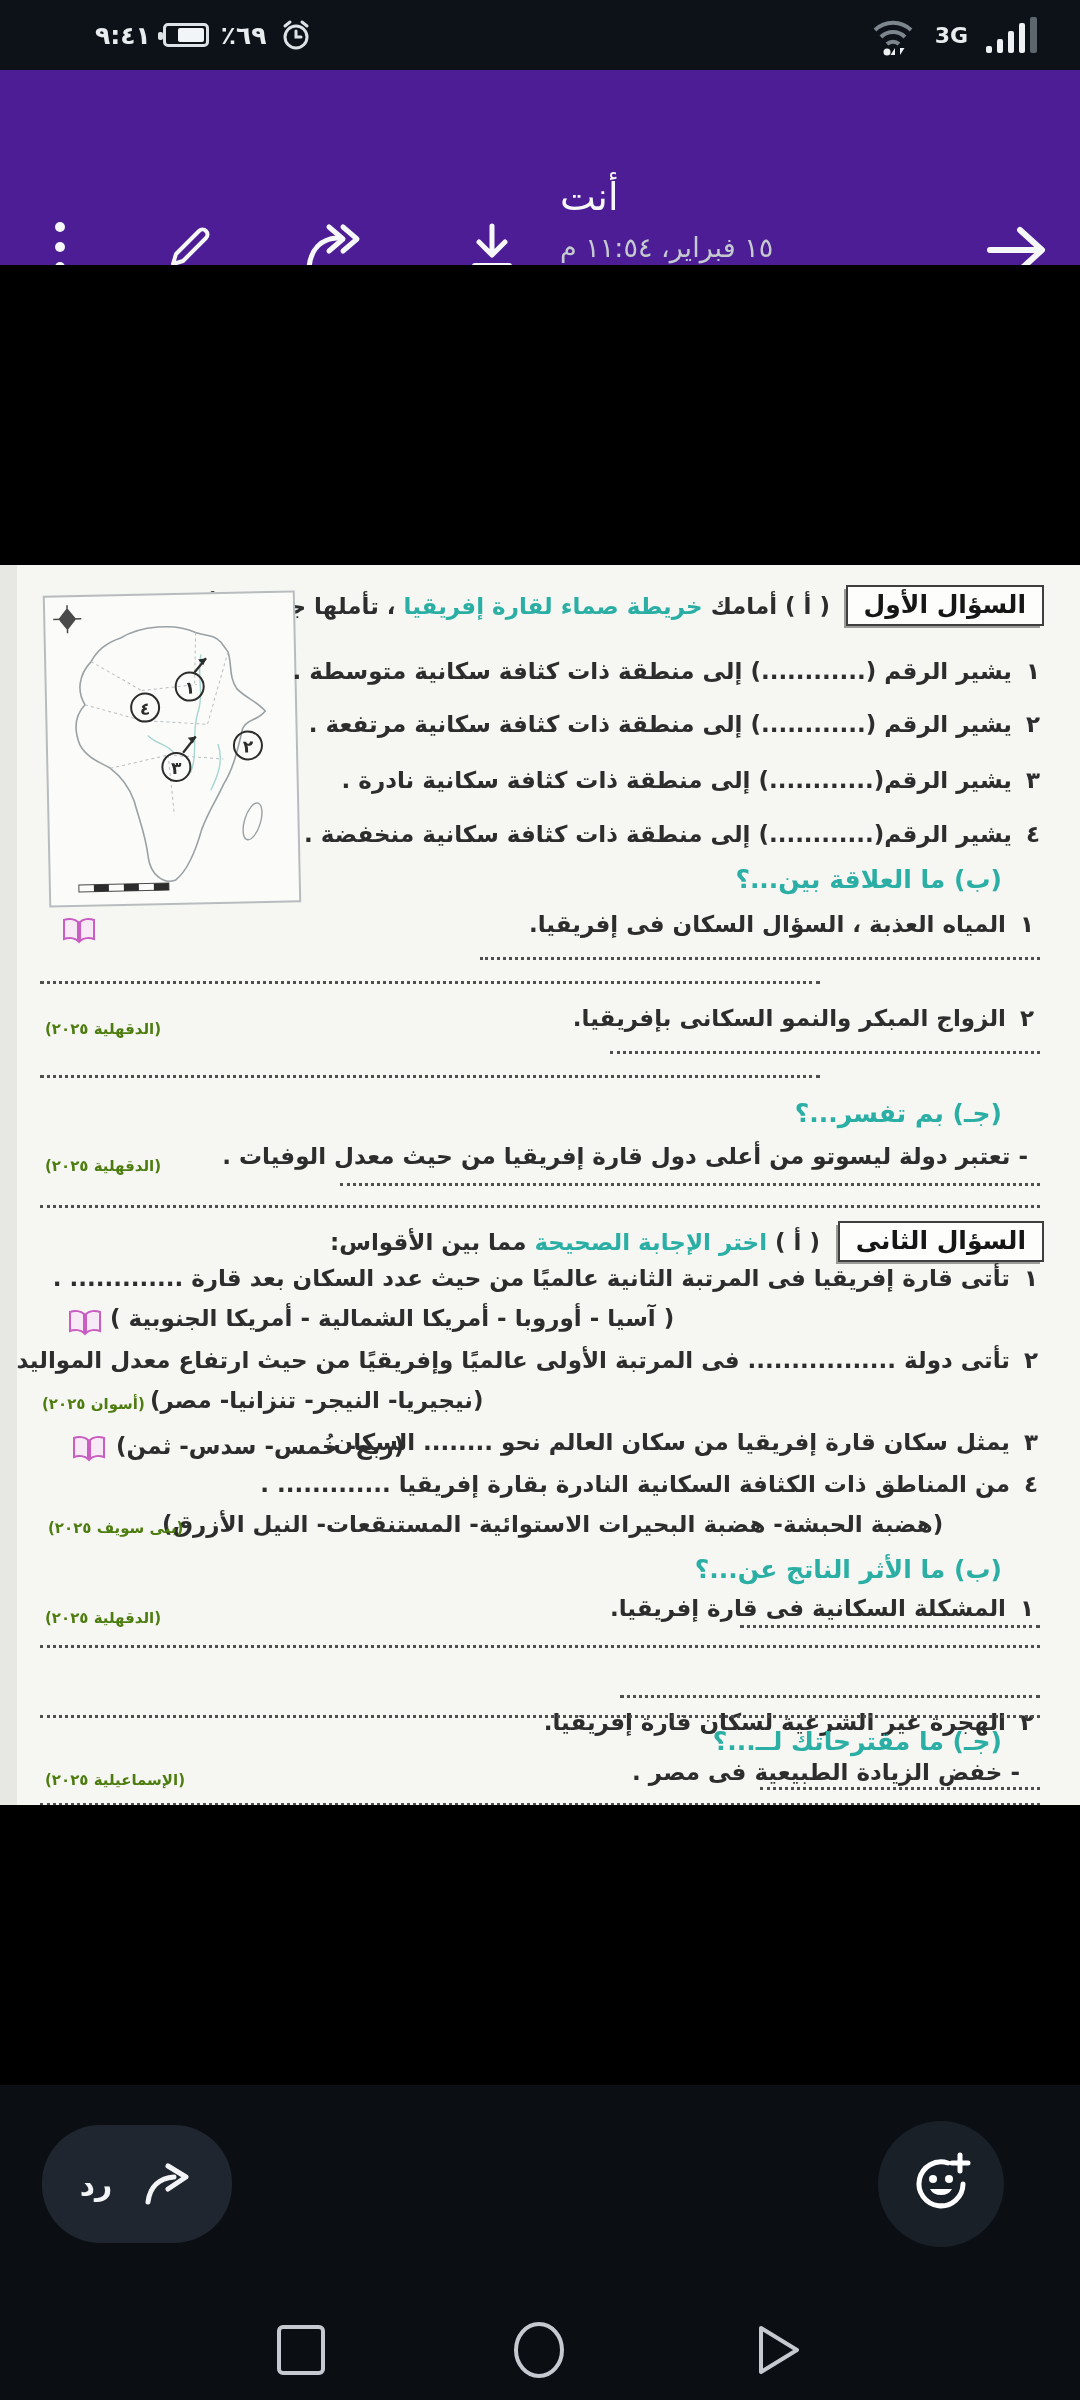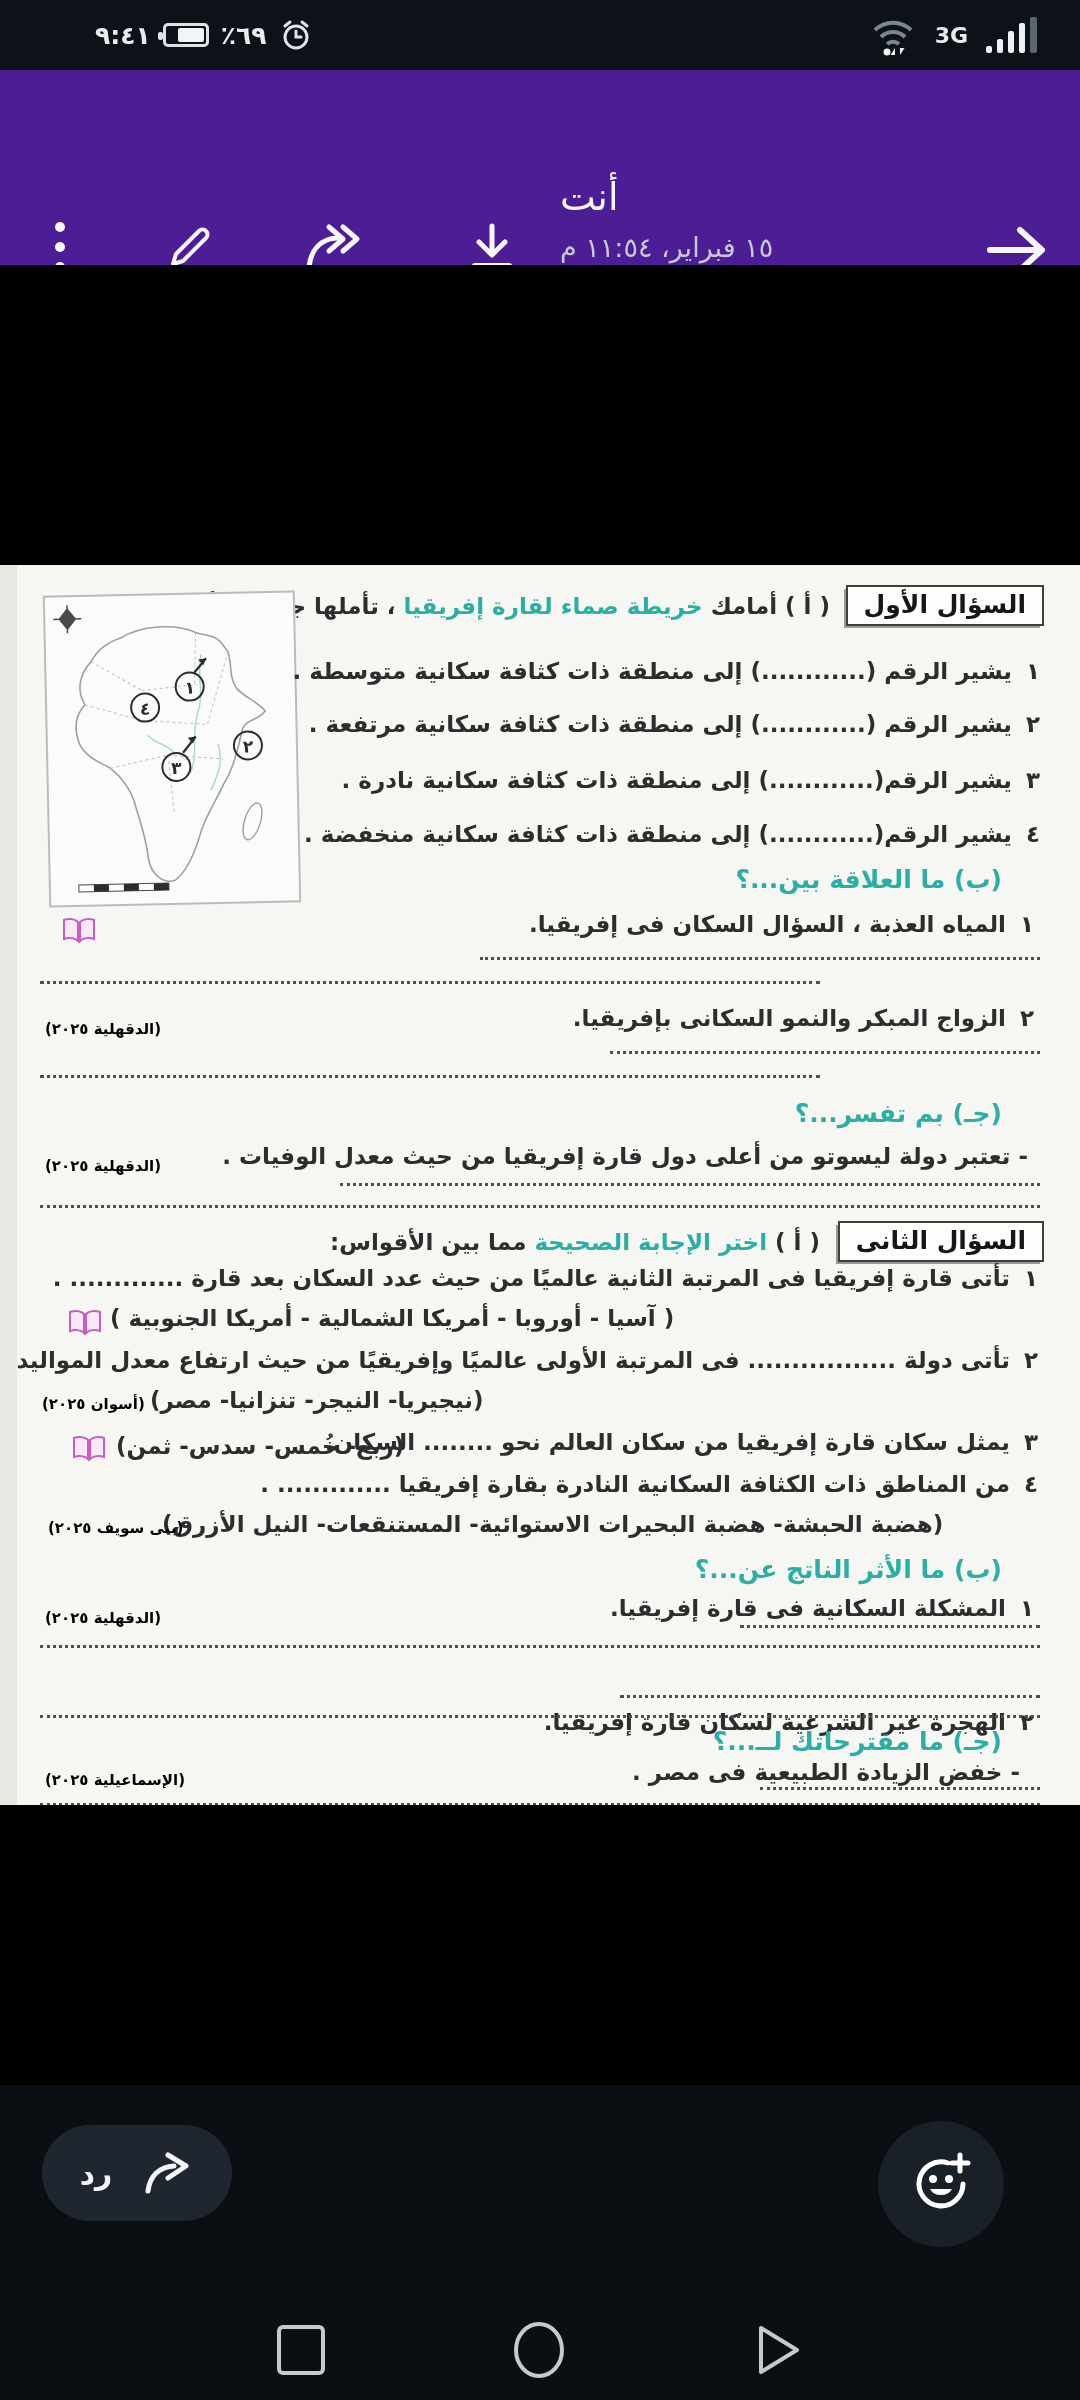--- a/index.html
+++ b/index.html
@@ -23,31 +23,31 @@
   .tool-btn { position:absolute; top:145px; width:64px; height:64px; display:flex; align-items:center; justify-content:center; }
   
   #viewer { position:absolute; top:265px; left:0; width:1080px; height:1820px; background:#000; }
   #page { position:absolute; top:300px; left:0; width:1080px; height:1240px;
           background:#f6f6f3; direction:rtl; overflow:hidden; }
   #page:after { content:""; position:absolute; left:0; top:0; width:17px; height:100%; background:#e7e7e4; }
   .doc-text { position:absolute; font-weight:bold; font-size:23px; color:#2d2d2d; white-space:nowrap; }
   .doc-num { margin-left:14px; }
   .teal-head { position:absolute; font-weight:bold; font-size:25px; color:#2bafa5; white-space:nowrap; }
   .teal-inline { color:#2bafa5; }
-  .ann { position:absolute; font-weight:bold; font-size:15px; color:#000000; white-space:nowrap; direction:rtl; }
+  .ann { position:absolute; font-weight:bold; font-size:15px; color:#4d7c0f; white-space:nowrap; direction:rtl; }
   .dots { position:absolute; height:0; border-bottom:3px dotted #4f4f4f; }
   .qbox { position:absolute; border:2px solid #3f3f3f; background:#fdfdfb; padding:3px 16px 5px;
           font-weight:bold; font-size:25px; color:#161616; box-shadow:-3px 3px 0 -1px #9a9a96; }
   .bookicon { position:absolute; width:34px; height:27px; }
   
   #map { position:absolute; right:782px; top:28px; width:252px; height:312px;
          background:#fbfbf9; border:2px solid #b8bcbe; transform:rotate(-1.2deg); }
   
   #footer { position:absolute; top:2085px; left:0; width:1080px; height:315px; background:#0b0f14; }
-  #reply-btn { position:absolute; left:42px; top:40px; width:190px; height:96px; background:#20262f;
+  #reply-btn { position:absolute; left:42px; top:40px; width:190px; height:118px; background:#20262f;
                border-radius:58px; display:flex; align-items:center; justify-content:center; gap:30px; }
   #reply-label { font-size:30px; font-weight:bold; color:#f2f4f6; }
   #emoji-btn { position:absolute; left:878px; top:36px; width:126px; height:126px; border-radius:50%;
                background:#1a2028; display:flex; align-items:center; justify-content:center; }
   #nav-bar { position:absolute; left:0; top:215px; width:1080px; height:100px;
              display:flex; align-items:center; justify-content:center; gap:185px; }
   .nav-sq { width:48px; height:50px; border:4px solid #c6cad0; border-radius:6px; }
 </style>
 </head>
 <body>

